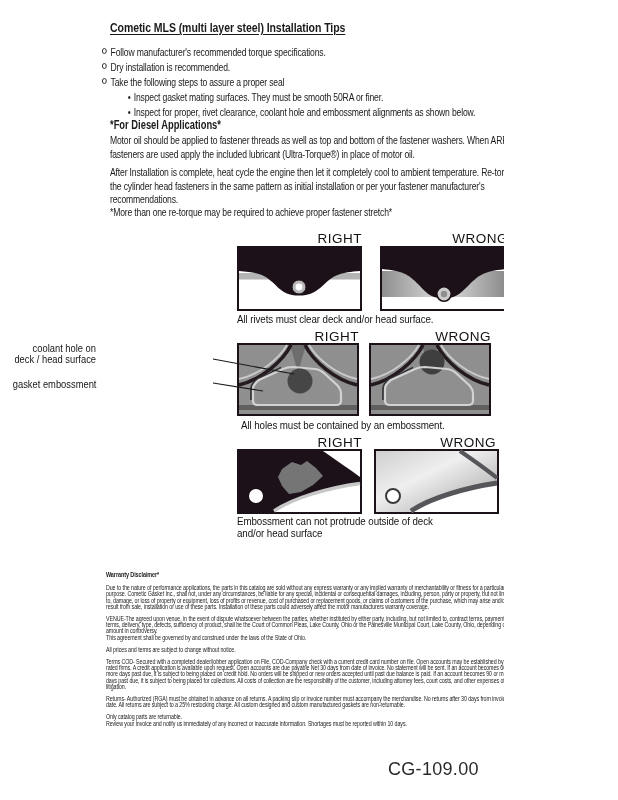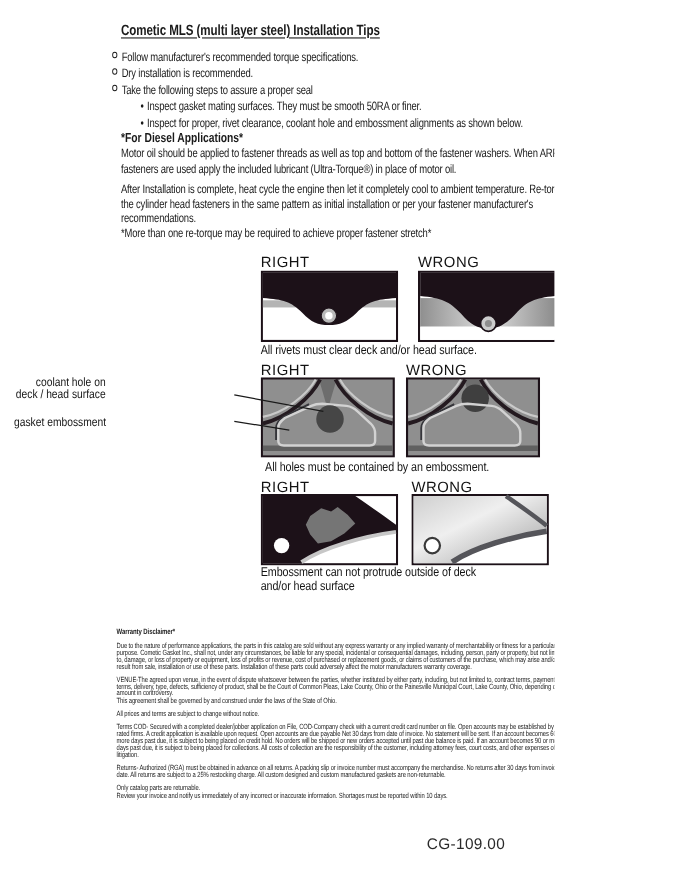--- a/index.html
+++ b/index.html
@@ -25,35 +25,35 @@
   }
   .sub { padding-left:33px; }
   .dot { margin-right:4px; font-size:11px; }
 
   .diesel-h { left:110px; top:118px; width:300px; font-size:12px; font-weight:bold; white-space:nowrap; }
   .para { left:110px; top:0; width:528px; font-size:11px; line-height:13.5px; letter-spacing:-0.2px; }
   .p1 { top:134px; }
   .p2 { top:166px; }
   .p3 { top:206px; white-space:nowrap; }
 
-  .rw-label { font-size:13.5px; letter-spacing:0.5px; text-align:left; color:#121212; }
+  .rw-label { font-size:13.5px; letter-spacing:0.5px; text-align:right; color:#121212; }
   .cap { font-size:11.5px; letter-spacing:-0.1px; color:#141414; white-space:nowrap; }
   .panel { position:absolute; }
   svg { display:block; }
 
   .ann { font-size:11px; line-height:11px; color:#161616; text-align:right; white-space:nowrap; }
 
   .warranty {
     left:106px; top:572px; width:527px;
     font-size:6.8px; line-height:6.2px; letter-spacing:-0.1px; color:#222222;
   }
   .warranty .w-h { font-weight:bold; margin-bottom:7px; font-size:7px; }
   .warranty .w-p { margin-bottom:6px; }
 
-  .footer-code { left:388px; top:759px; font-size:14px; letter-spacing:0.3px; color:#2a2a2a; white-space:nowrap; }
+  .footer-code { left:388px; top:759px; font-size:18px; letter-spacing:0.3px; color:#2a2a2a; white-space:nowrap; }
 </style>
 </head>
 <body>
 
 <div id="page">
 
   <div class="abs doc-title cx78">Cometic MLS (multi layer steel) Installation Tips</div>
 
   <div class="abs bullets cx78">
     <div class="b-row"><span class="ring"></span><span>Follow manufacturer's recommended torque specifications.</span></div>

